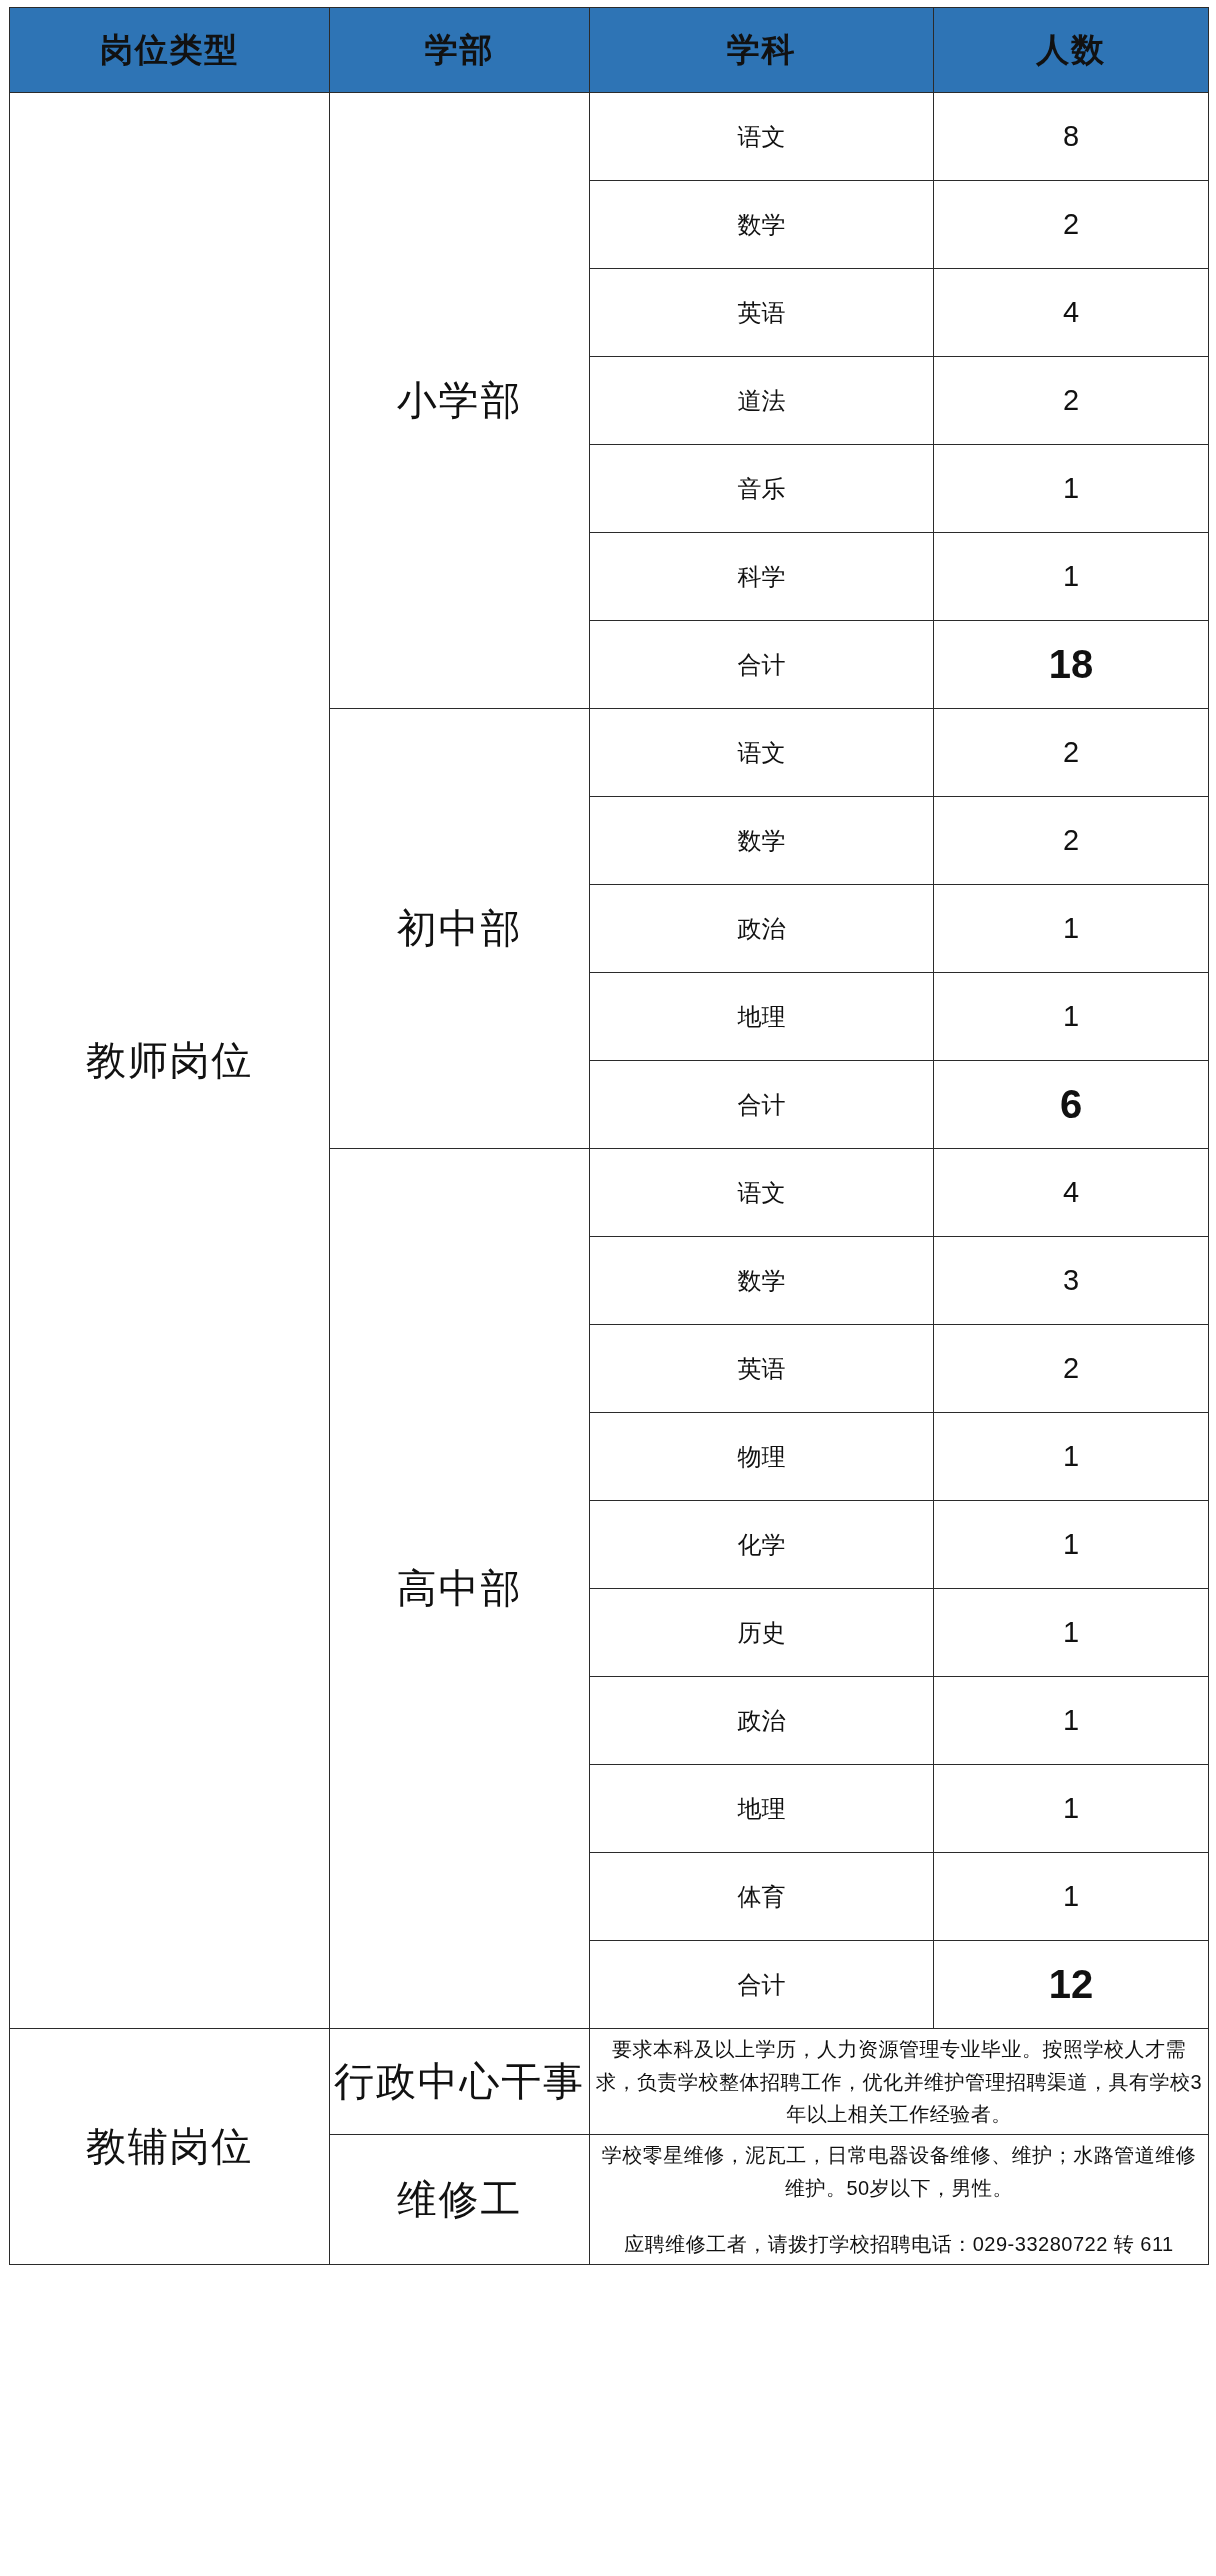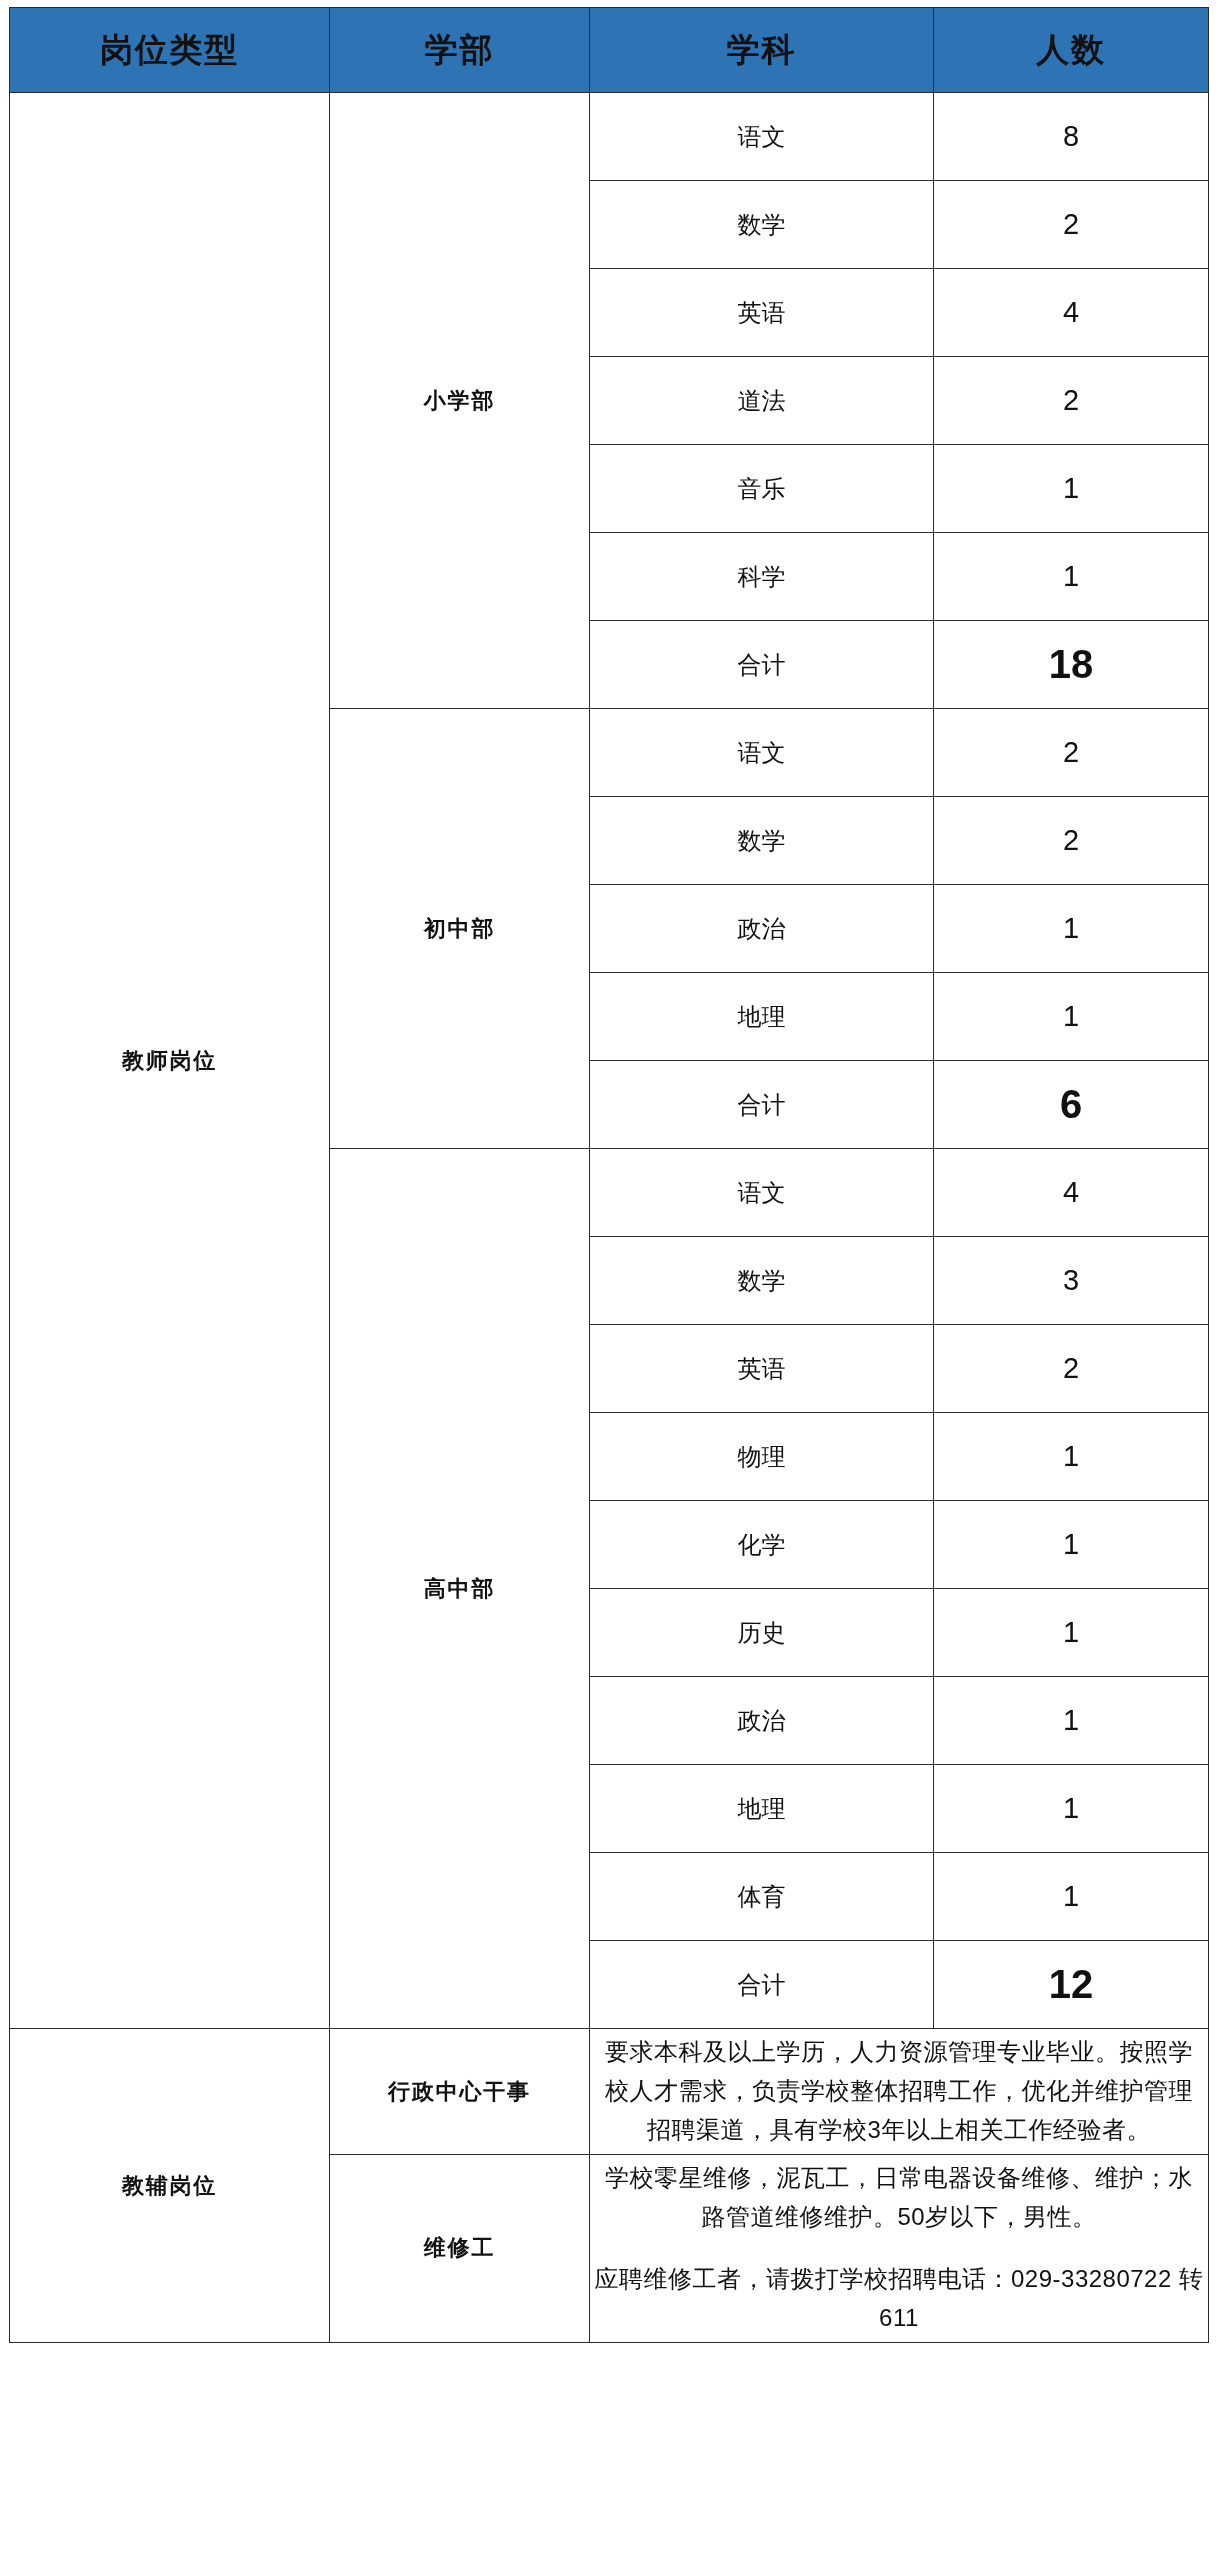--- a/index.html
+++ b/index.html
@@ -36,43 +36,43 @@
     font-weight: bold;
     height: 76px;
     letter-spacing: 1.8px;
   }
   .col-type { width: 320px; }
   .col-dept { width: 260px; }
   .col-subj { width: 344px; }
   .col-num  { width: 275px; }
 
   td.type-cell, td.dept-cell {
-    font-size: 22px;
-    font-weight: bold;
+    font-size: 40px;
+    font-weight: normal;
     letter-spacing: 1.8px;
   }
   td.subj-cell {
     font-size: 24px;
     height: 79px;
   }
   td.num-cell {
     font-size: 29px;
     height: 79px;
   }
   tr.total-row td.subj-cell,
   tr.total-row td.num-cell {
     font-weight: normal;
   }
   tr.total-row td.num-cell {
     font-weight: bold;
     font-size: 40px;
   }
   td.desc-cell {
     text-align: left;
-    font-size: 24px;
+    font-size: 20px;
     line-height: 1.62;
     padding: 20px 16.4px 20px 18px;
     letter-spacing: 0.5px;
   }
   td.desc-cell p {
     margin: 0;
   }
   td.desc-cell p.spacer {
     height: 23.6px;
   }

